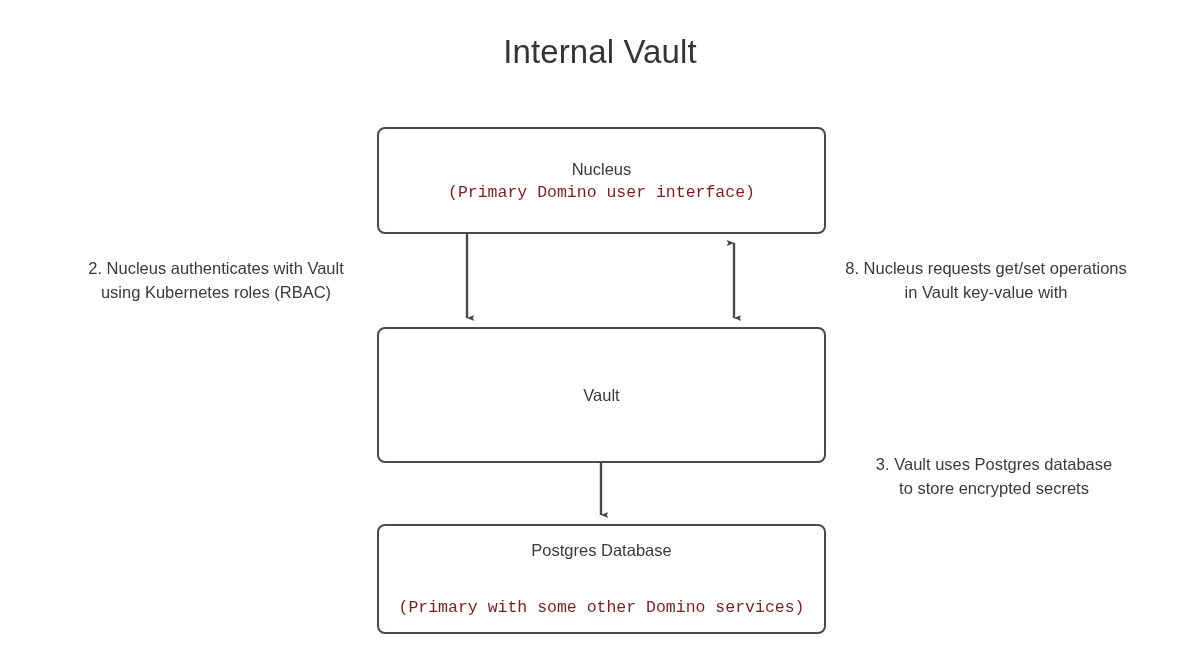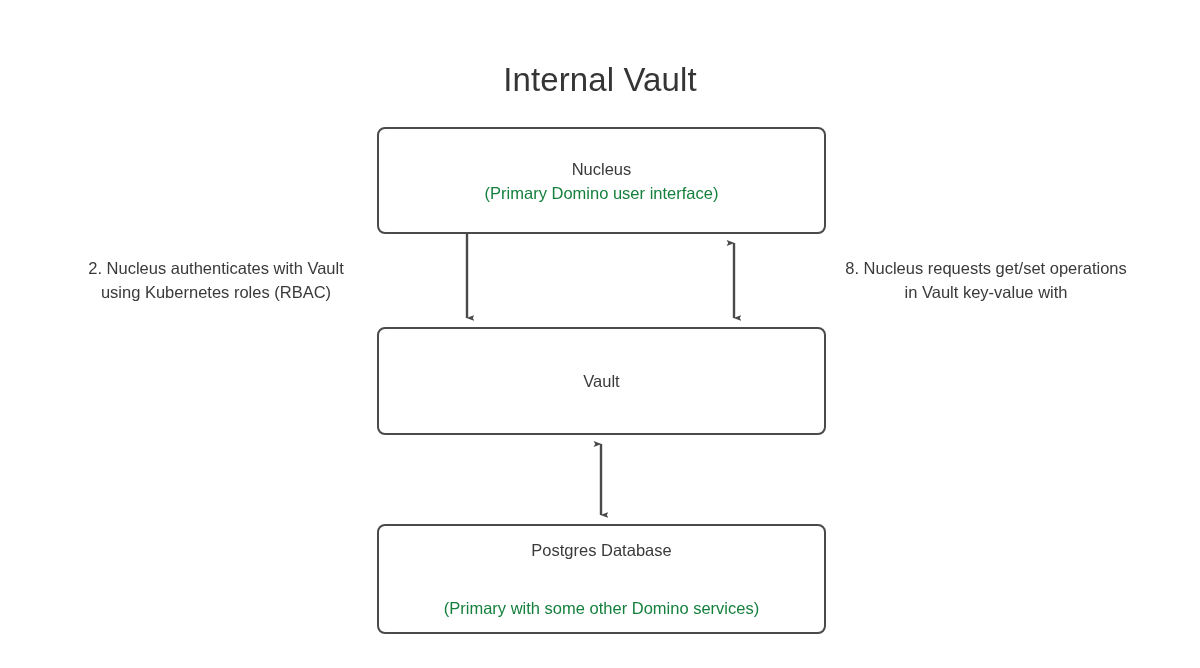--- a/index.html
+++ b/index.html
@@ -23,21 +23,21 @@
     inset: 0;
     width: 1200px;
     height: 668px;
   }
 
   
   .diagram-title {
     position: absolute;
     left: 0;
     width: 1200px;
-    top: 60px;
+    top: 32px;
     text-align: center;
     font-size: 33px;
     line-height: 40px;
     font-weight: 400;
     color: #353535;
     letter-spacing: 0.1px;
   }
 
   
   .node {
@@ -55,35 +55,36 @@
   }
   .node .node-title {
     font-size: 16.5px;
     line-height: 24px;
     color: #3a3a3a;
     white-space: nowrap;
   }
   .node .node-subtitle {
     font-size: 16.5px;
     line-height: 24px;
-    color: #15803d;
+    color: #7f1d1d;
     white-space: nowrap;
+    font-family: Liberation Mono, monospace;
   }
 
   #node-nucleus {
     left: 377px;
     top: 127px;
     width: 449px;
     height: 107px;
   }
   #node-vault {
     left: 377px;
     top: 327px;
     width: 449px;
-    height: 108px;
+    height: 136px;
     justify-content: center;
   }
   #node-postgres {
     left: 377px;
     top: 524px;
     width: 449px;
     height: 110px;
     gap: 34px;
   }
 
@@ -171,14 +172,18 @@
   <div class="annotation" id="annotation-1">
     <div>2. Nucleus authenticates with Vault</div>
     <div>using Kubernetes roles (RBAC)</div>
   </div>
 
   <div class="annotation" id="annotation-2">
     <div>8. Nucleus requests get/set operations</div>
     <div>in Vault key-value with</div>
   </div>
 
+  <div class="annotation" id="annotation-3">
+    <div>3. Vault uses Postgres database</div>
+    <div>to store encrypted secrets</div>
+  </div>
 
 </div>
 
 </body></html>

